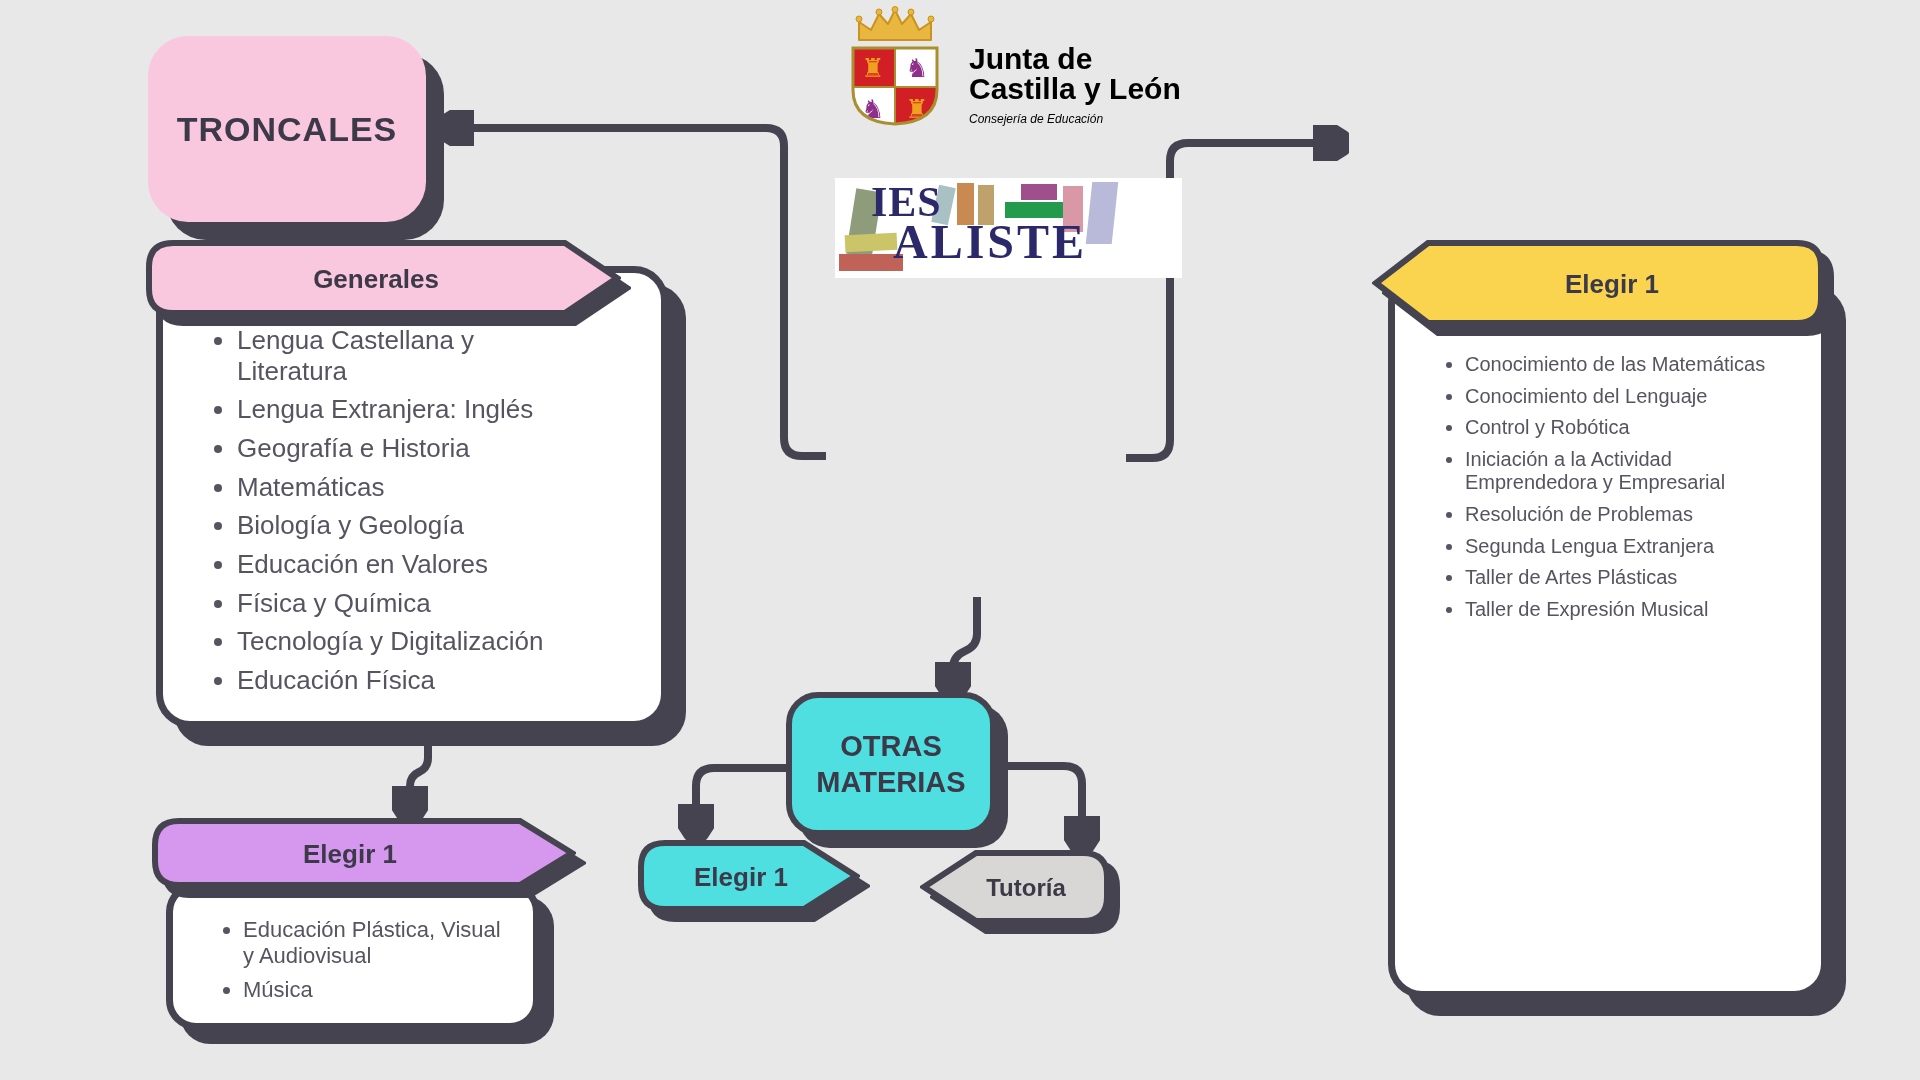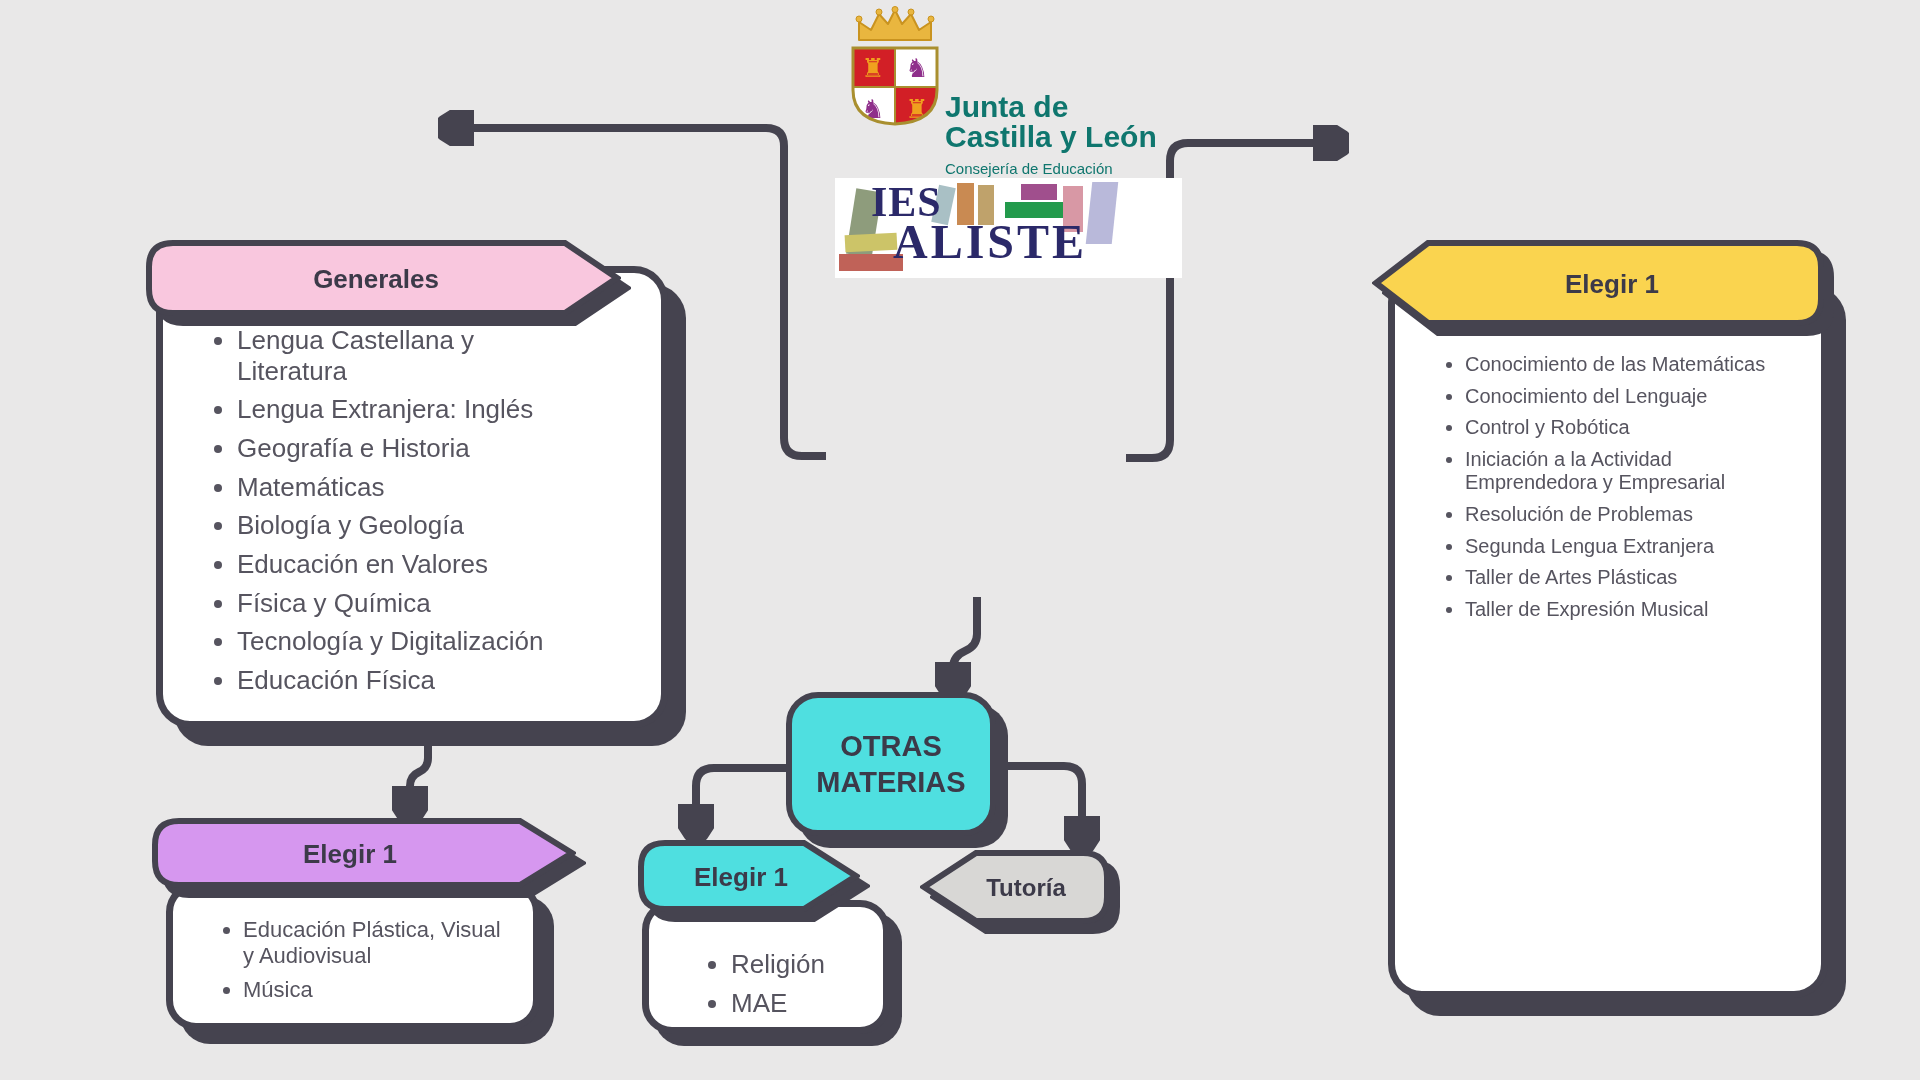--- a/index.html
+++ b/index.html
@@ -50,23 +50,23 @@
 
   
   .pill{position:absolute;filter:drop-shadow(10px 10px 0 var(--dark));}
   .pill path{stroke:var(--dark);stroke-width:6;}
   .pill text{font:bold 26px "Liberation Sans",sans-serif;fill:var(--headtext);
              text-anchor:middle;dominant-baseline:middle;}
 
   
   .junta{position:absolute;left:845px;top:4px;width:340px;height:156px;}
   .junta-emblem{position:absolute;left:0;top:0;}
-  .junta-text{position:absolute;left:100px;top:40px;color:#0f766e;margin-top:48px;}
+  .junta-text{position:absolute;left:124px;top:40px;color:#000000;}
   .junta-title{font-weight:bold;font-size:30px;line-height:1.0;}
-  .junta-sub{font-size:15px;margin-top:8px;}
+  .junta-sub{font-size:12px;margin-top:8px;font-style:italic;}
 
   
   .ies{position:absolute;left:835px;top:178px;width:347px;height:100px;background:var(--white);}
   .book{position:absolute;}
   .ies-line1{position:absolute;left:36px;top:0px;font:bold 42px "Liberation Serif",serif;
              color:var(--navy);letter-spacing:1px;}
   .ies-line2{position:absolute;left:58px;top:36px;font:bold 48px "Liberation Serif",serif;
              color:var(--navy);letter-spacing:3px;}
 </style>
 </head>
@@ -81,20 +81,23 @@
       </marker>
     </defs>
     <path d="M 826,456 L 802,456 Q 784,456 784,438 L 784,146 Q 784,128 766,128 L 452,128" marker-end="url(#arrowhead)"></path>
     <path d="M 1126,458 L 1152,458 Q 1170,458 1170,440 L 1170,161 Q 1170,143 1188,143 L 1335,143" marker-end="url(#arrowhead)"></path>
     <path d="M 977,597 L 977,634 Q 977,646 965,651 Q 953,656 953,668 L 953,684" marker-end="url(#arrowhead)"></path>
     <path d="M 428,730 L 428,758 Q 428,768 419,772 Q 410,776 410,786 L 410,808" marker-end="url(#arrowhead)"></path>
     <path d="M 786,768 L 714,768 Q 696,768 696,786 L 696,826" marker-end="url(#arrowhead)"></path>
     <path d="M 998,766 L 1064,766 Q 1082,766 1082,784 L 1082,838" marker-end="url(#arrowhead)"></path>
   </svg>
 
+  <div class="node box-troncales">
+    <span>TRONCALES</span>
+  </div>
 
 
 
   <div class="node box-otras">
     <span>OTRAS MATERIAS</span>
   </div>
 
   <div class="panel panel-troncales">
     <ul>
         <li>Lengua Castellana y Literatura</li>
@@ -109,26 +112,20 @@
       </ul>
   </div>
 
   <div class="panel panel-elective-left">
     <ul>
         <li>Educación Plástica, Visual y Audiovisual</li>
         <li>Música</li>
       </ul>
   </div>
 
-  <div class="panel panel-otras">
-    <ul>
-        <li>Religión</li>
-        <li>MAE</li>
-      </ul>
-  </div>
 
   <div class="panel panel-optativas">
     <ul>
         <li>Conocimiento de las Matemáticas</li>
         <li>Conocimiento del Lenguaje</li>
         <li>Control y Robótica</li>
         <li>Iniciación a la Actividad Emprendedora y Empresarial</li>
         <li>Resolución de Problemas</li>
         <li>Segunda Lengua Extranjera</li>
         <li>Taller de Artes Plásticas</li>

